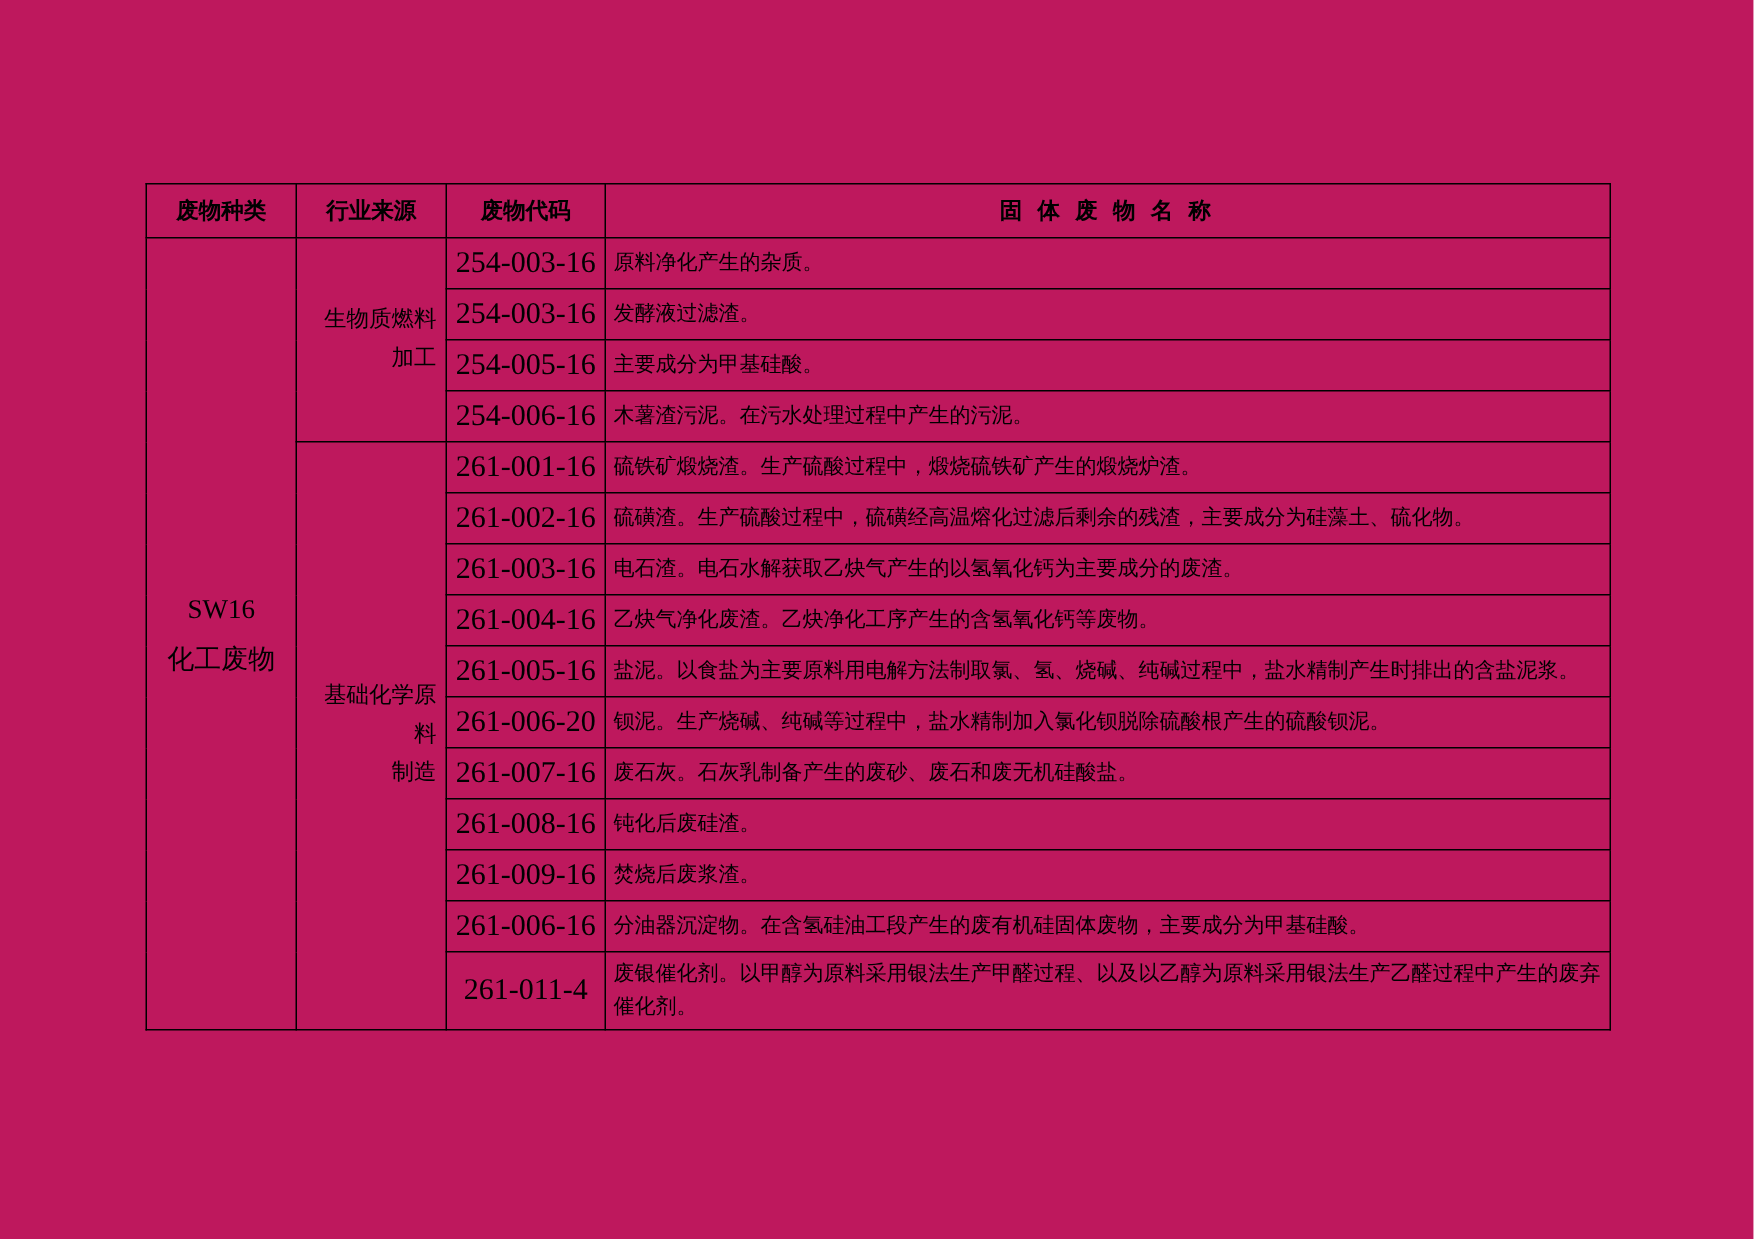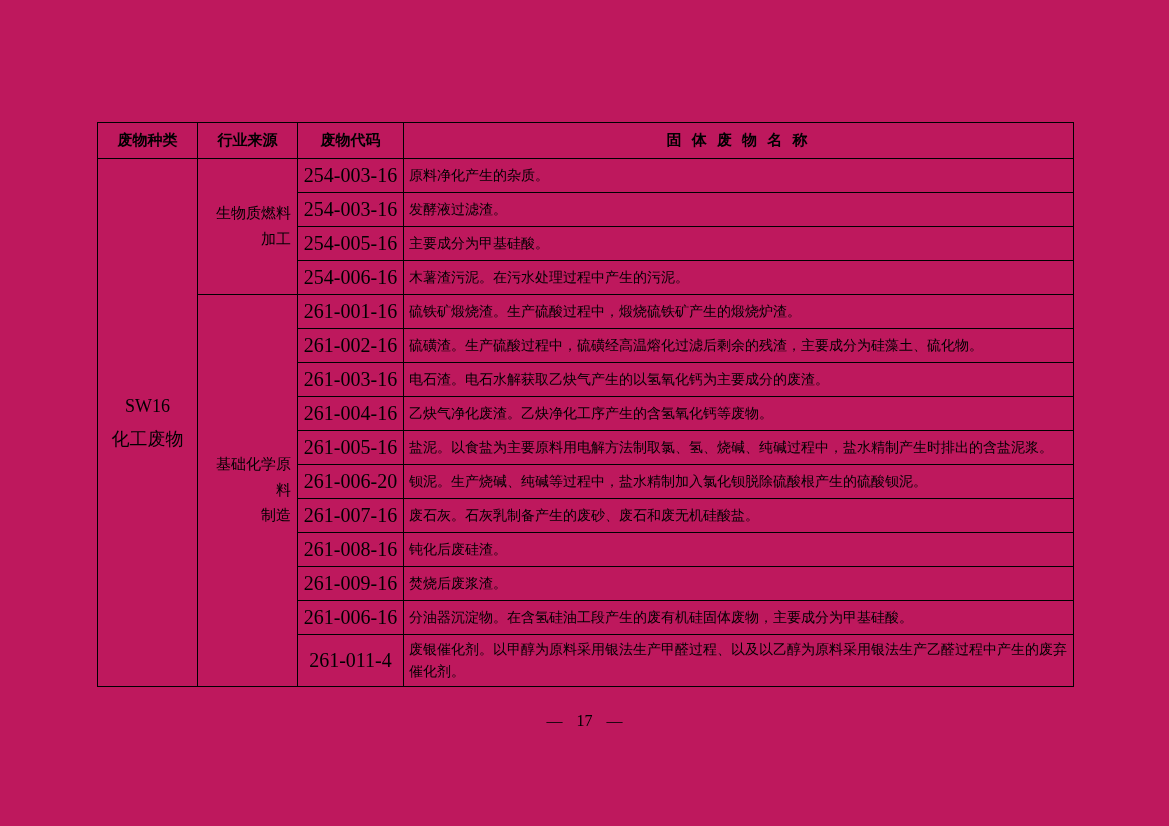--- a/index.html
+++ b/index.html
@@ -160,17 +160,14 @@
           <td class="code-cell">261-006-16</td>
           <td class="name-cell">分油器沉淀物。在含氢硅油工段产生的废有机硅固体废物，主要成分为甲基硅酸。</td>
         </tr>
         <tr class="tall">
           <td class="code-cell">261-011-4</td>
           <td class="name-cell">废银催化剂。以甲醇为原料采用银法生产甲醛过程、以及以乙醇为原料采用银法生产乙醛过程中产生的废弃催化剂。</td>
         </tr>
       </tbody>
   </table>
 
-  <div class="footer">
-    <span class="dash">—</span><span>17</span><span class="dash">—</span>
-  </div>
 
 </div>
 
 </body></html>

